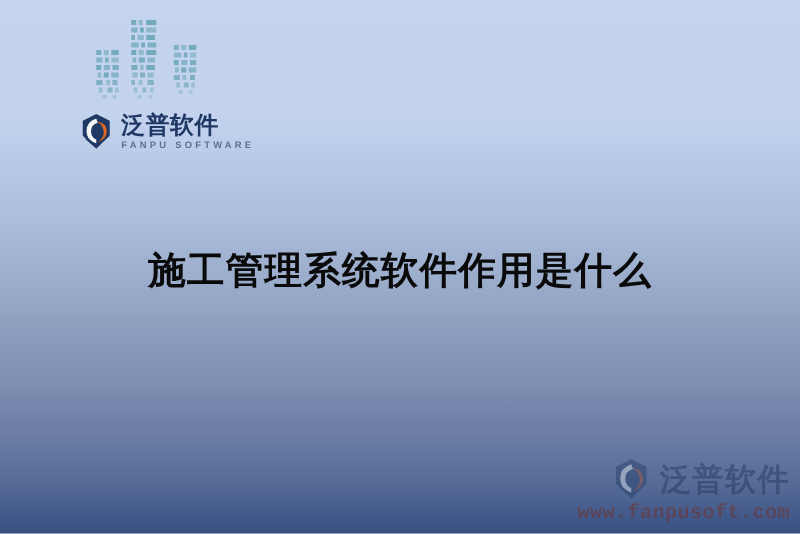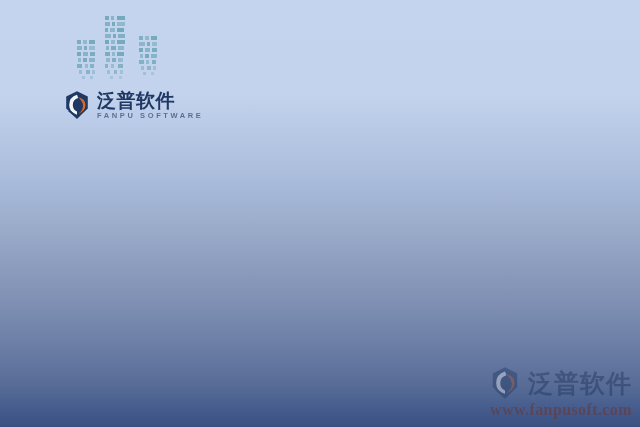--- a/index.html
+++ b/index.html
@@ -128,21 +128,21 @@
   }
   .wm-cn {
     font-family: "DejaVu Sans", "Liberation Sans", sans-serif;
     font-size: 25px;
     font-weight: bold;
     color: #1b2f57;
     letter-spacing: 1px;
     white-space: nowrap;
   }
   .wm-url {
-    font-family: Liberation Serif, serif;
+    font-family: Liberation Mono, monospace;
     font-size: 16px;
     font-weight: bold;
     color: #7a2a14;
     letter-spacing: 0.4px;
     margin-top: 1px;
     white-space: nowrap;
   }
 </style>
 </head>
 <body>
@@ -236,20 +236,21 @@
         <path d="M52 24 Q78 28 78 50 Q78 70 54 80 Q72 66 70 50 Q68 34 52 24 Z" fill="#e06820"></path>
         <path d="M30 70 Q44 84 62 84 L50 96 L20 70 Z" fill="#1f3864"></path>
       </svg>
       <div class="logo-words">
         <span class="logo-cn">泛普软件</span>
         <span class="logo-en">FANPU SOFTWARE</span>
       </div>
     </div>
   </div>
 
+  <div class="headline">施工管理系统软件作用是什么</div>
 
   <div class="watermark">
     <div class="wm-row">
       <svg class="wm-mark" viewBox="0 0 100 100">
         <path d="M50 4 L86 22 L86 62 L50 96 L14 62 L14 22 Z" fill="#1f3864"></path>
         <path d="M50 16 Q24 24 24 50 Q24 74 50 84 L50 72 Q36 66 36 50 Q36 32 54 27 Z" fill="#ffffff" opacity="0.9"></path>
         <path d="M52 24 Q78 28 78 50 Q78 70 54 80 Q72 66 70 50 Q68 34 52 24 Z" fill="#a04a2a"></path>
         <path d="M30 70 Q44 84 62 84 L50 96 L20 70 Z" fill="#1f3864"></path>
       </svg>
       <span class="wm-cn">泛普软件</span>

